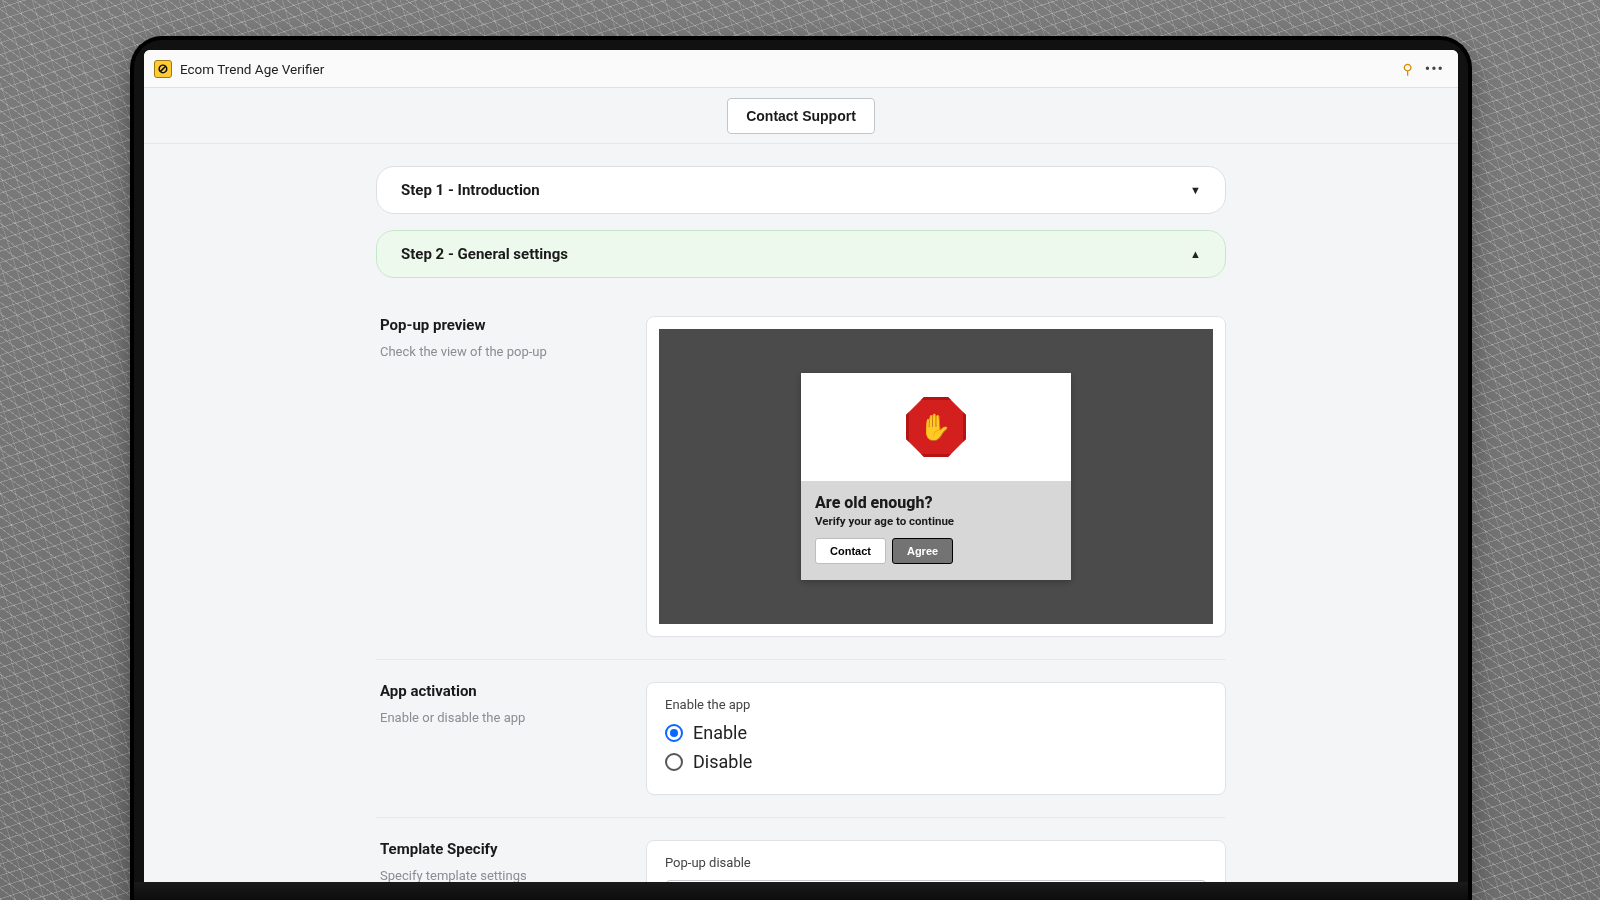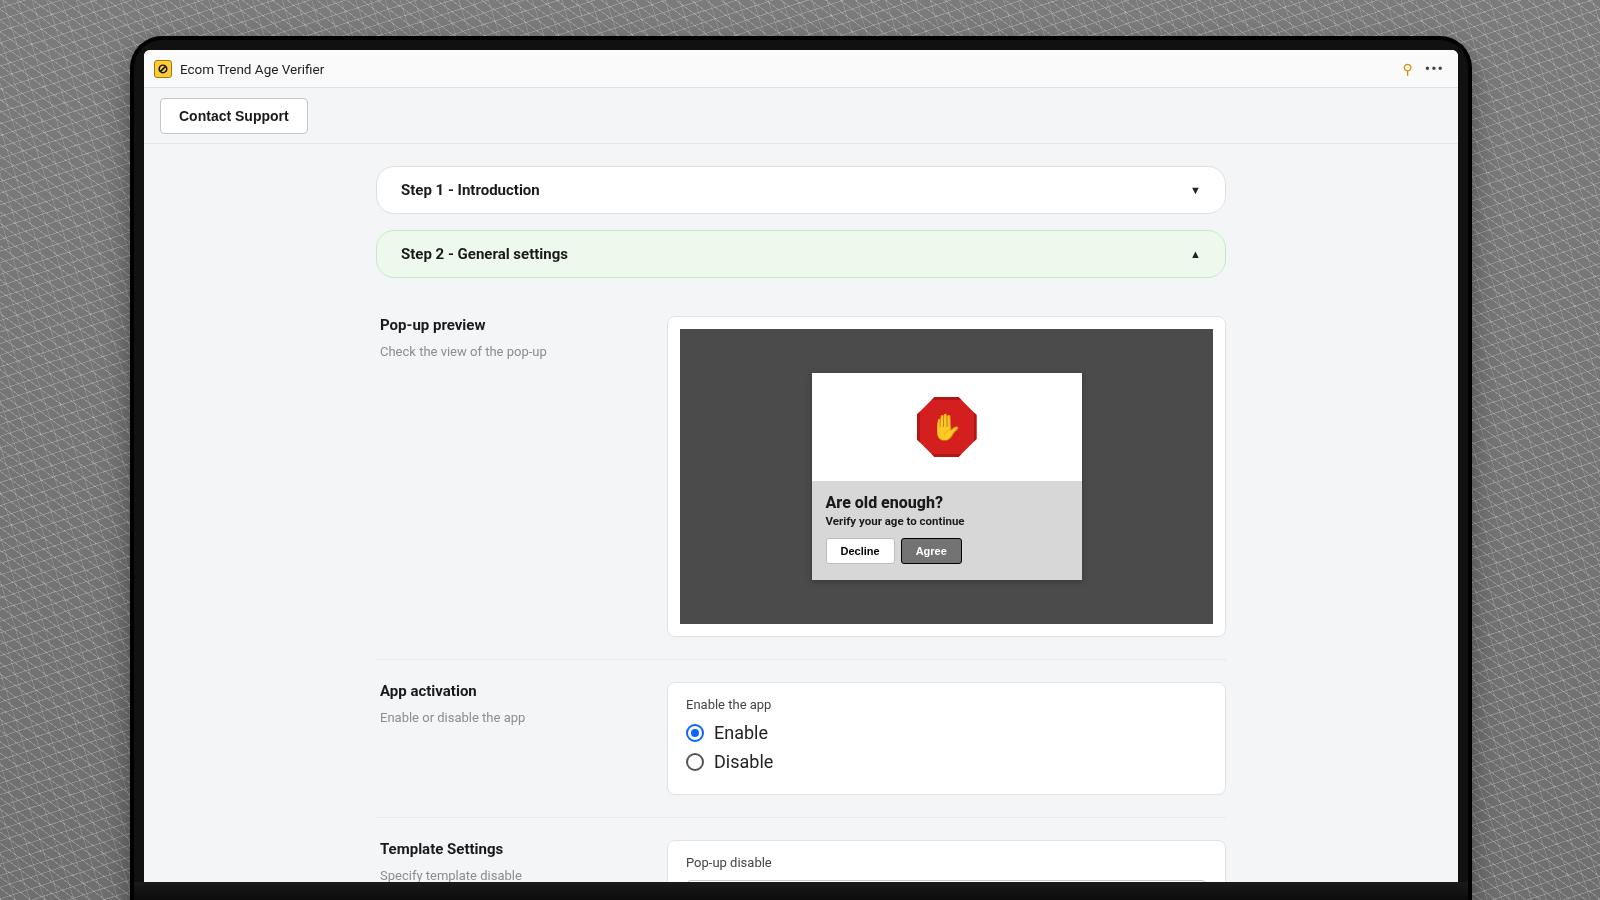--- a/index.html
+++ b/index.html
@@ -70,22 +70,22 @@
 .app-title { font-size: 13.5px; color: #222; }
 .titlebar-spacer { flex: 1; }
 .pin-icon { color: #d68a00; font-size: 14px; cursor: pointer; }
 .more-icon { color: #444; font-size: 16px; padding: 0 4px; cursor:pointer; letter-spacing:1px; }
 .topbar {
   height: 56px;
   background: #f4f5f7;
   border-bottom: 1px solid #e6e7ea;
   display: flex;
   align-items: center;
-  justify-content: flex-start;
-  padding: 0 16px;
+  justify-content: center;
+  padding: 0 24px;
 }
 .btn-support {
   background: #fff;
   border: 1px solid #c2c6cc;
   border-radius: 4px;
   padding: 9px 18px;
   font-size: 14px;
   font-weight: 600;
   color: #1a1a1a;
   cursor: pointer;
@@ -115,21 +115,21 @@
   border-color: #c7e6c9;
 }
 .accordion-title {
   font-size: 15px;
   font-weight: 700;
   color: #1a1a1a;
 }
 .caret { font-size: 11px; color: #222; }
 .panel {
   display: flex;
-  gap: 33px;
+  gap: 12px;
   padding: 22px 0;
   border-bottom: 1px solid #e8e9ec;
 }
 .panel:last-child { border-bottom: none; }
 .panel-left { width: 258px; padding-left: 4px; }
 .panel-left h3 { font-size: 15px; font-weight: 700; color: #1a1a1a; margin-bottom: 10px; }
 .panel-left p { font-size: 13px; color: #8a8d93; }
 .panel-right {
   flex: 1;
   background: #fff;
@@ -251,21 +251,21 @@
               <div class="popup-modal">
                 <div class="popup-top">
                   <div class="stop-sign">
                       <span>✋</span>
                     </div>
                 </div>
                 <div class="popup-body">
                   <h4>Are old enough?</h4>
                   <p>Verify your age to continue</p>
                   <div class="popup-buttons">
-                    <button>Decline</button>
+                    <button>Contact</button>
                     <button class="primary">Agree</button>
                   </div>
                 </div>
               </div>
             </div>
           </div>
         </div>
 
         <div class="panel">
           <div class="panel-left">
@@ -280,22 +280,22 @@
             </div>
             <div class="radio-row">
               <div class="radio"></div>
               <div class="radio-label">Disable</div>
             </div>
           </div>
         </div>
 
         <div class="panel">
           <div class="panel-left">
-            <h3>Template Settings</h3>
-            <p>Specify template disable</p>
+            <h3>Template Specify</h3>
+            <p>Specify template settings</p>
           </div>
           <div class="panel-right">
             <span class="form-label-sm">Pop-up disable</span>
             <div class="select-wrap">
               <span>Template 3</span>
               <div class="select-caret">
                 <div>▲</div>
                   <div>▼</div>
               </div>
             </div>

